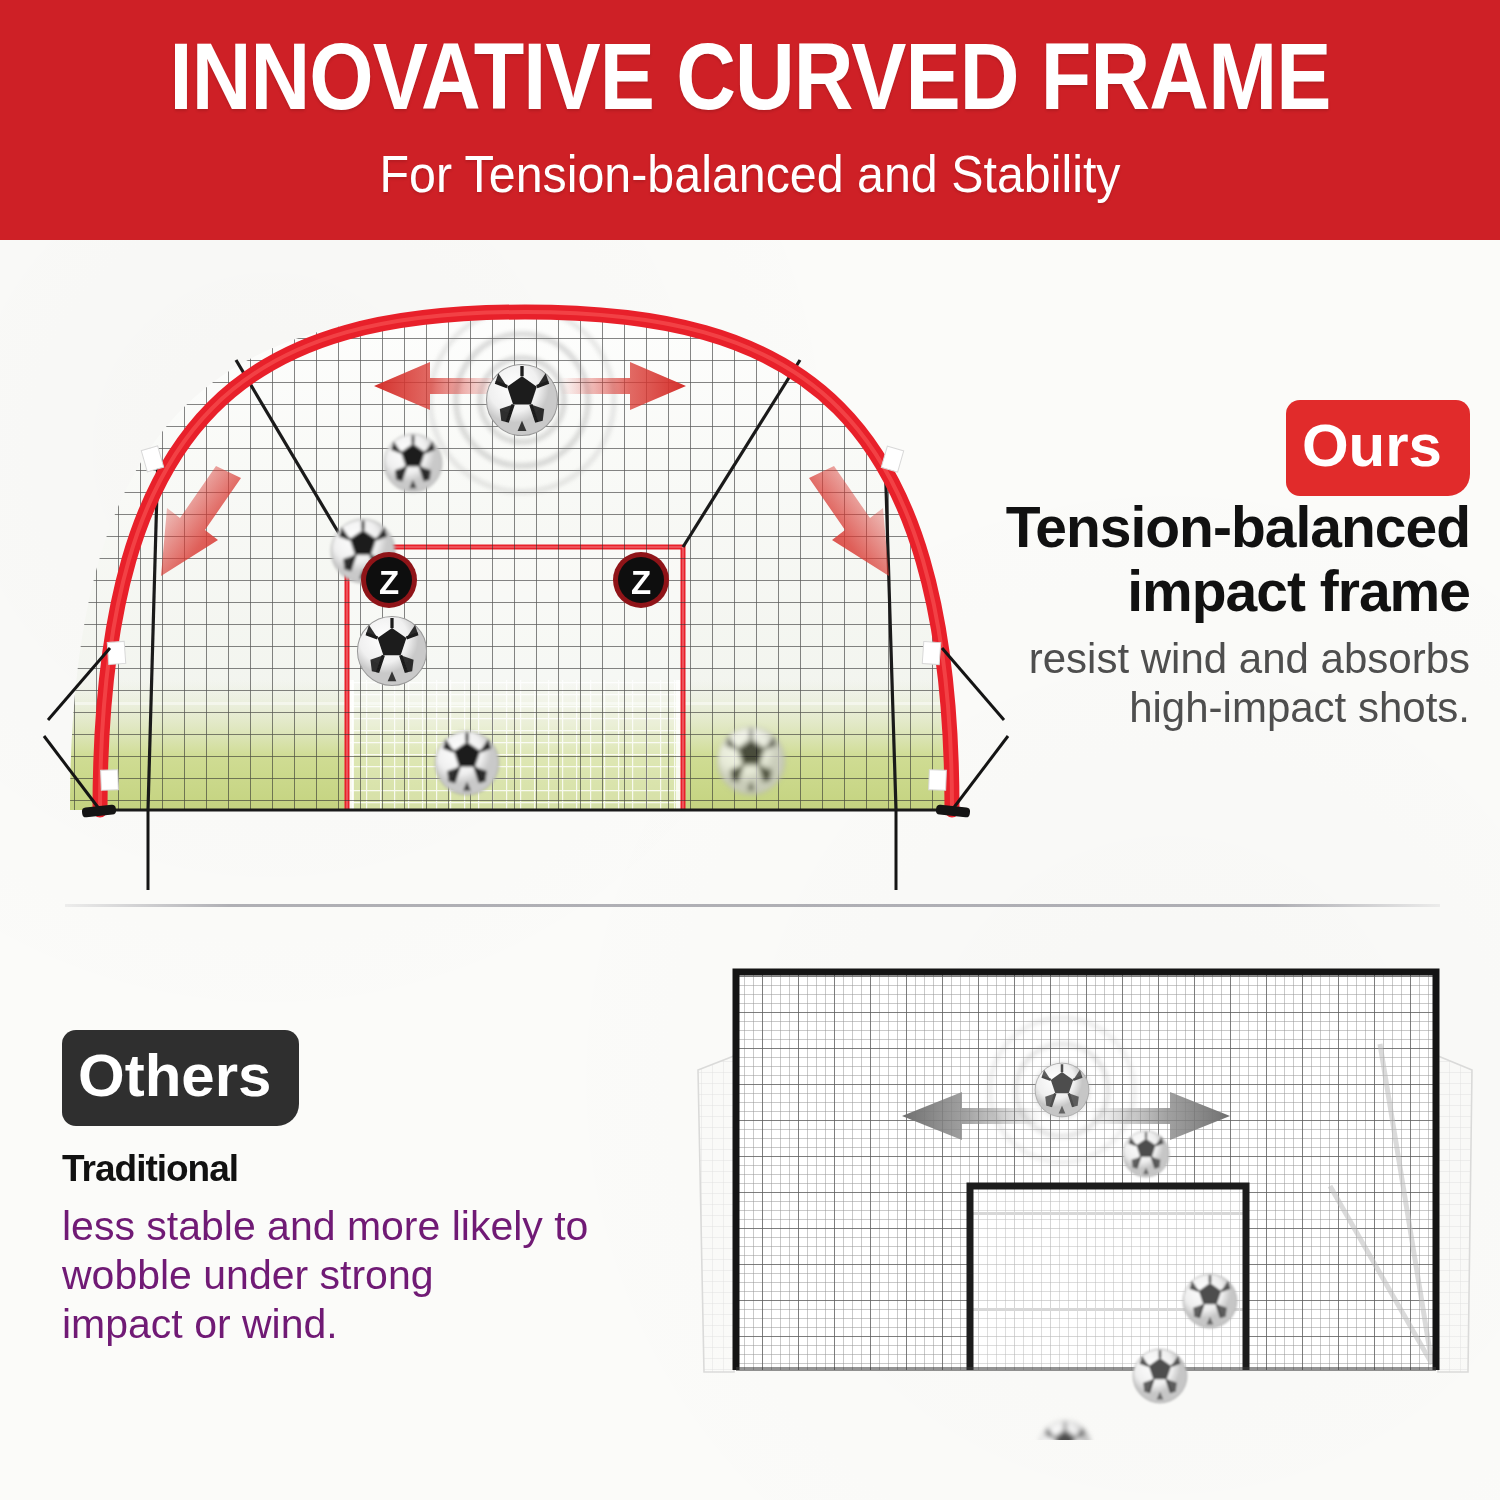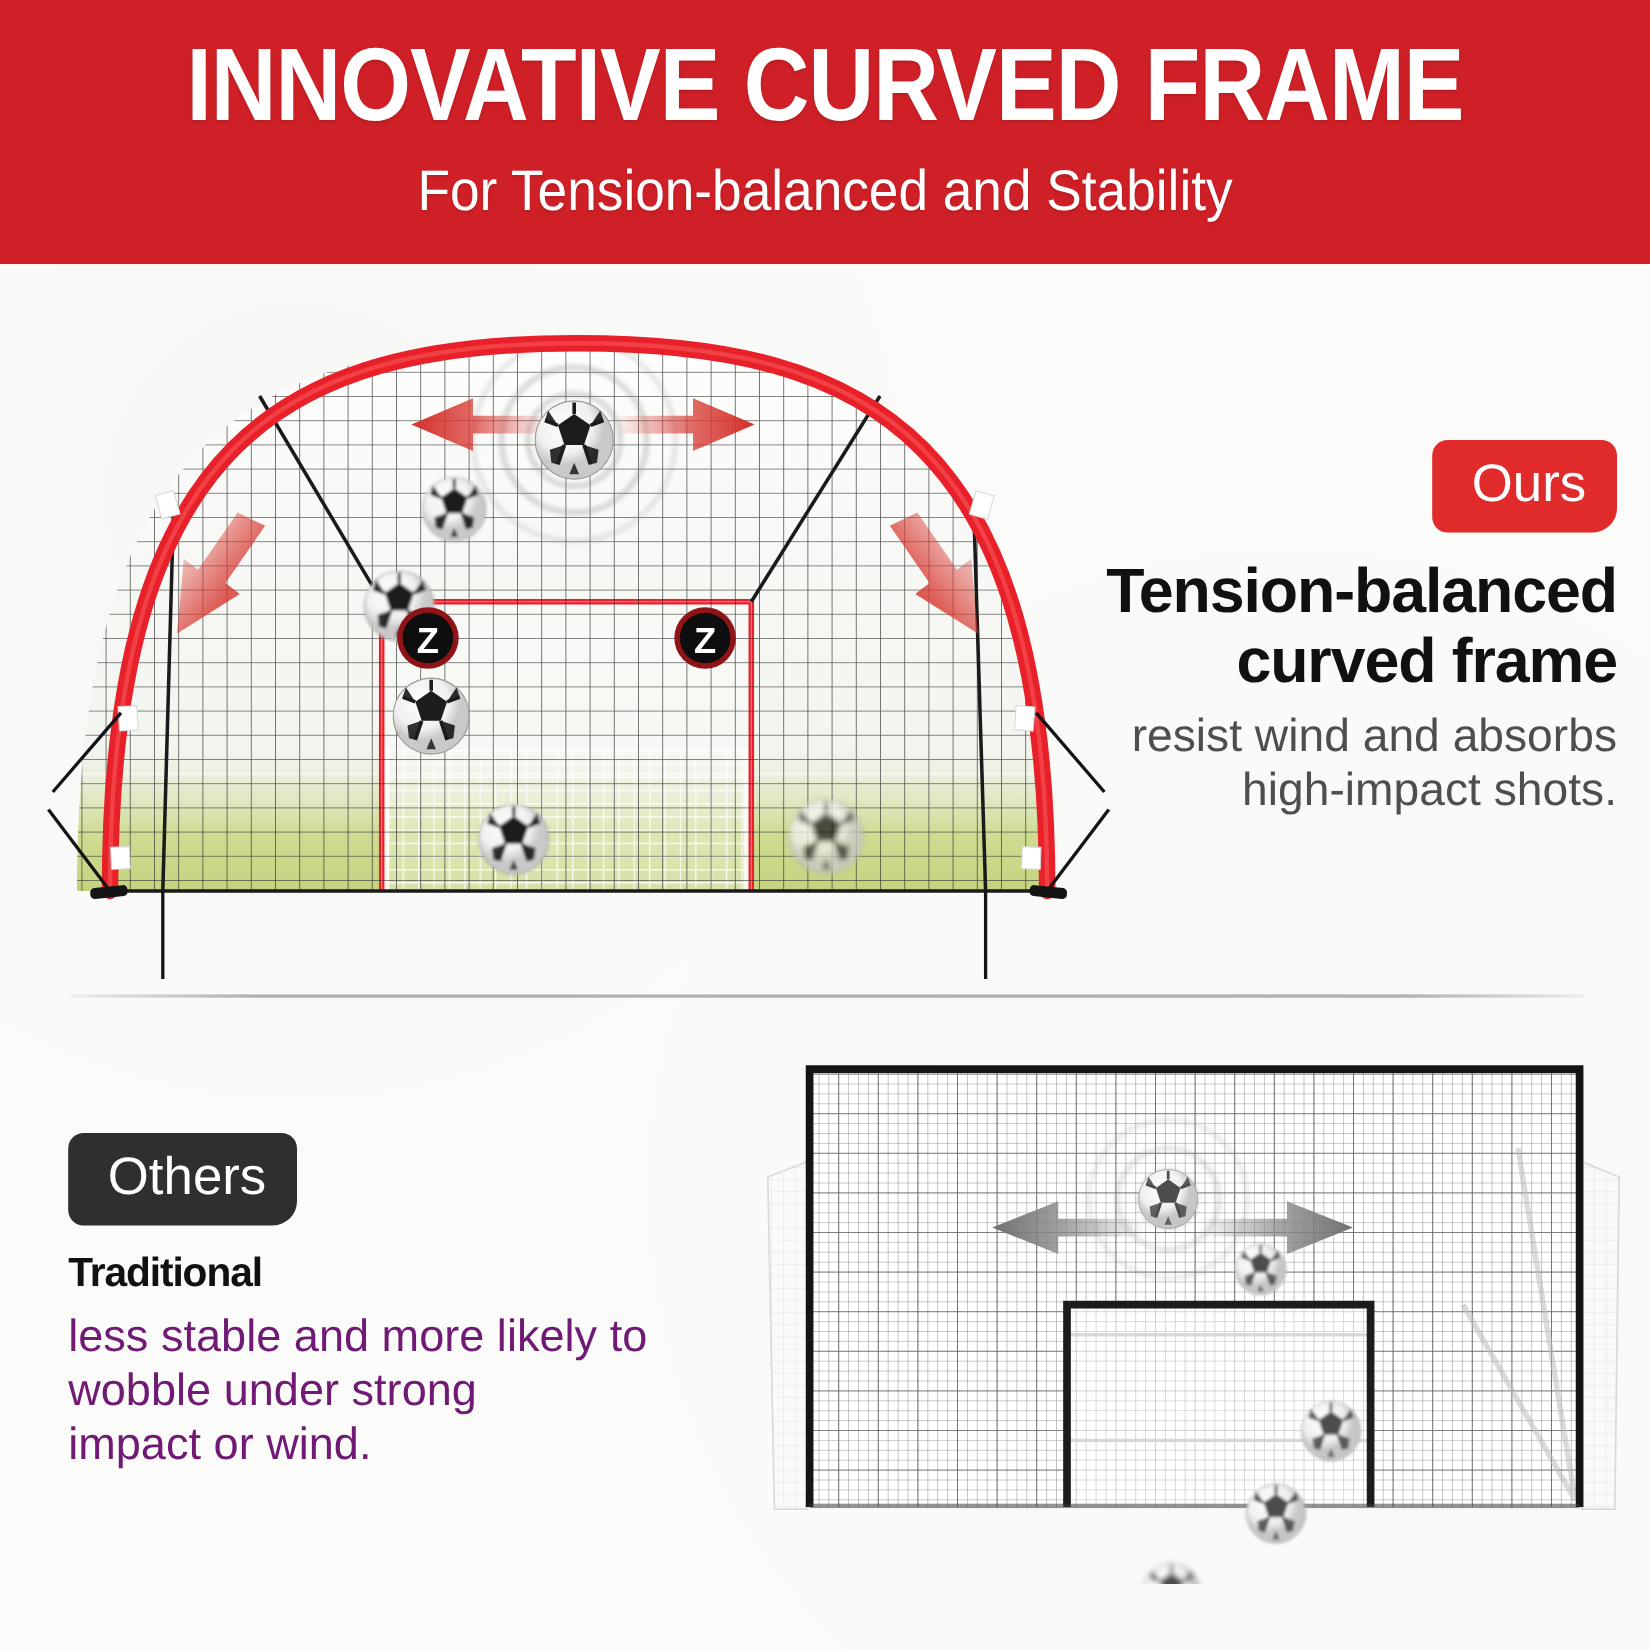--- a/index.html
+++ b/index.html
@@ -50,26 +50,26 @@
 
   
   .divider{
     position:absolute;left:65px;top:904px;width:1375px;height:3px;
     background:linear-gradient(to right, rgba(160,160,165,.15), rgba(150,150,158,.75) 12%, rgba(150,150,158,.75) 88%, rgba(160,160,165,.15));
   }
 
   
   .ours-block{position:absolute;left:970px;top:400px;width:500px;text-align:right;}
   .badge{
-    display:inline-block;color:#fff;font-weight:400;line-height:1;
-    font-size:48px;padding:16px 28px 20px 36px;border-radius:16px;
+    display:inline-block;color:#fff;font-weight:700;line-height:1;
+    font-size:60px;padding:16px 28px 20px 16px;border-radius:16px;
   }
   .badge-ours{background:#e12b2b;border-radius:14px 14px 22px 14px;}
   .ours-head{
-    margin-top:22px;color:#111;font-weight:700;font-size:57px;line-height:1.12;
+    color:#111;font-weight:700;font-size:57px;line-height:1.12;
     letter-spacing:-1px;
   }
   .ours-body{
     margin-top:10px;color:#4e4e4e;font-weight:400;font-size:42px;line-height:1.17;
   }
 
   
   .others-block{position:absolute;left:62px;top:1030px;width:620px;text-align:left;}
   .badge-others{background:#2f2f2f;border-radius:14px 14px 22px 14px;}
   .others-head{
@@ -265,21 +265,21 @@
           <text x="611" y="344" text-anchor="middle" font-family="Liberation Sans, sans-serif" font-size="33" font-weight="700" fill="#ffffff">Z</text>
         </g>
       </g>
     </svg>
   </div>
 
   <div class="ours-block">
     <div class="badge badge-ours">Ours</div>
     <div class="ours-head">
       <div>Tension-balanced</div>
-      <div>curved frame</div>
+      <div>impact frame</div>
     </div>
     <div class="ours-body">
       <div>resist wind and absorbs</div>
       <div>high-impact shots.</div>
     </div>
   </div>
 
   <div class="divider"></div>
 
   <div class="others-block">

